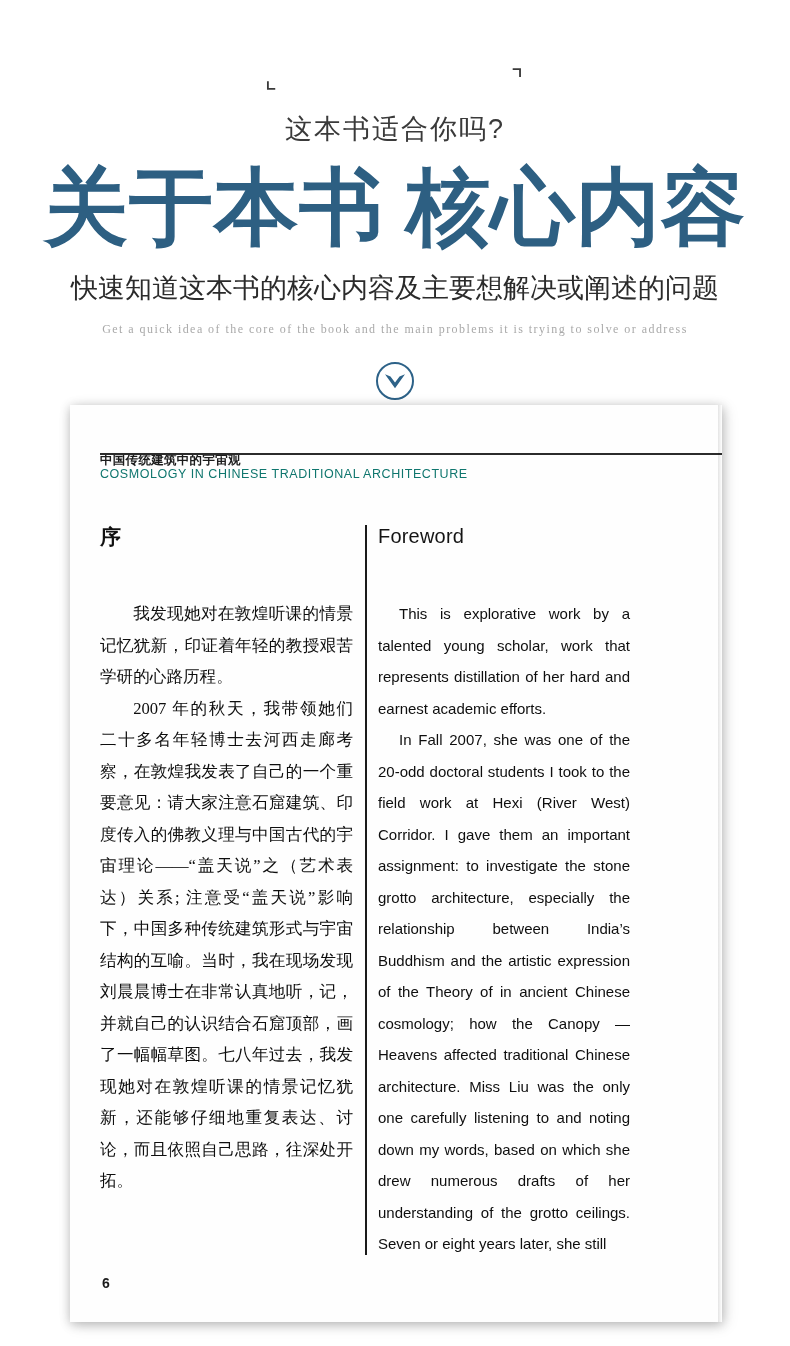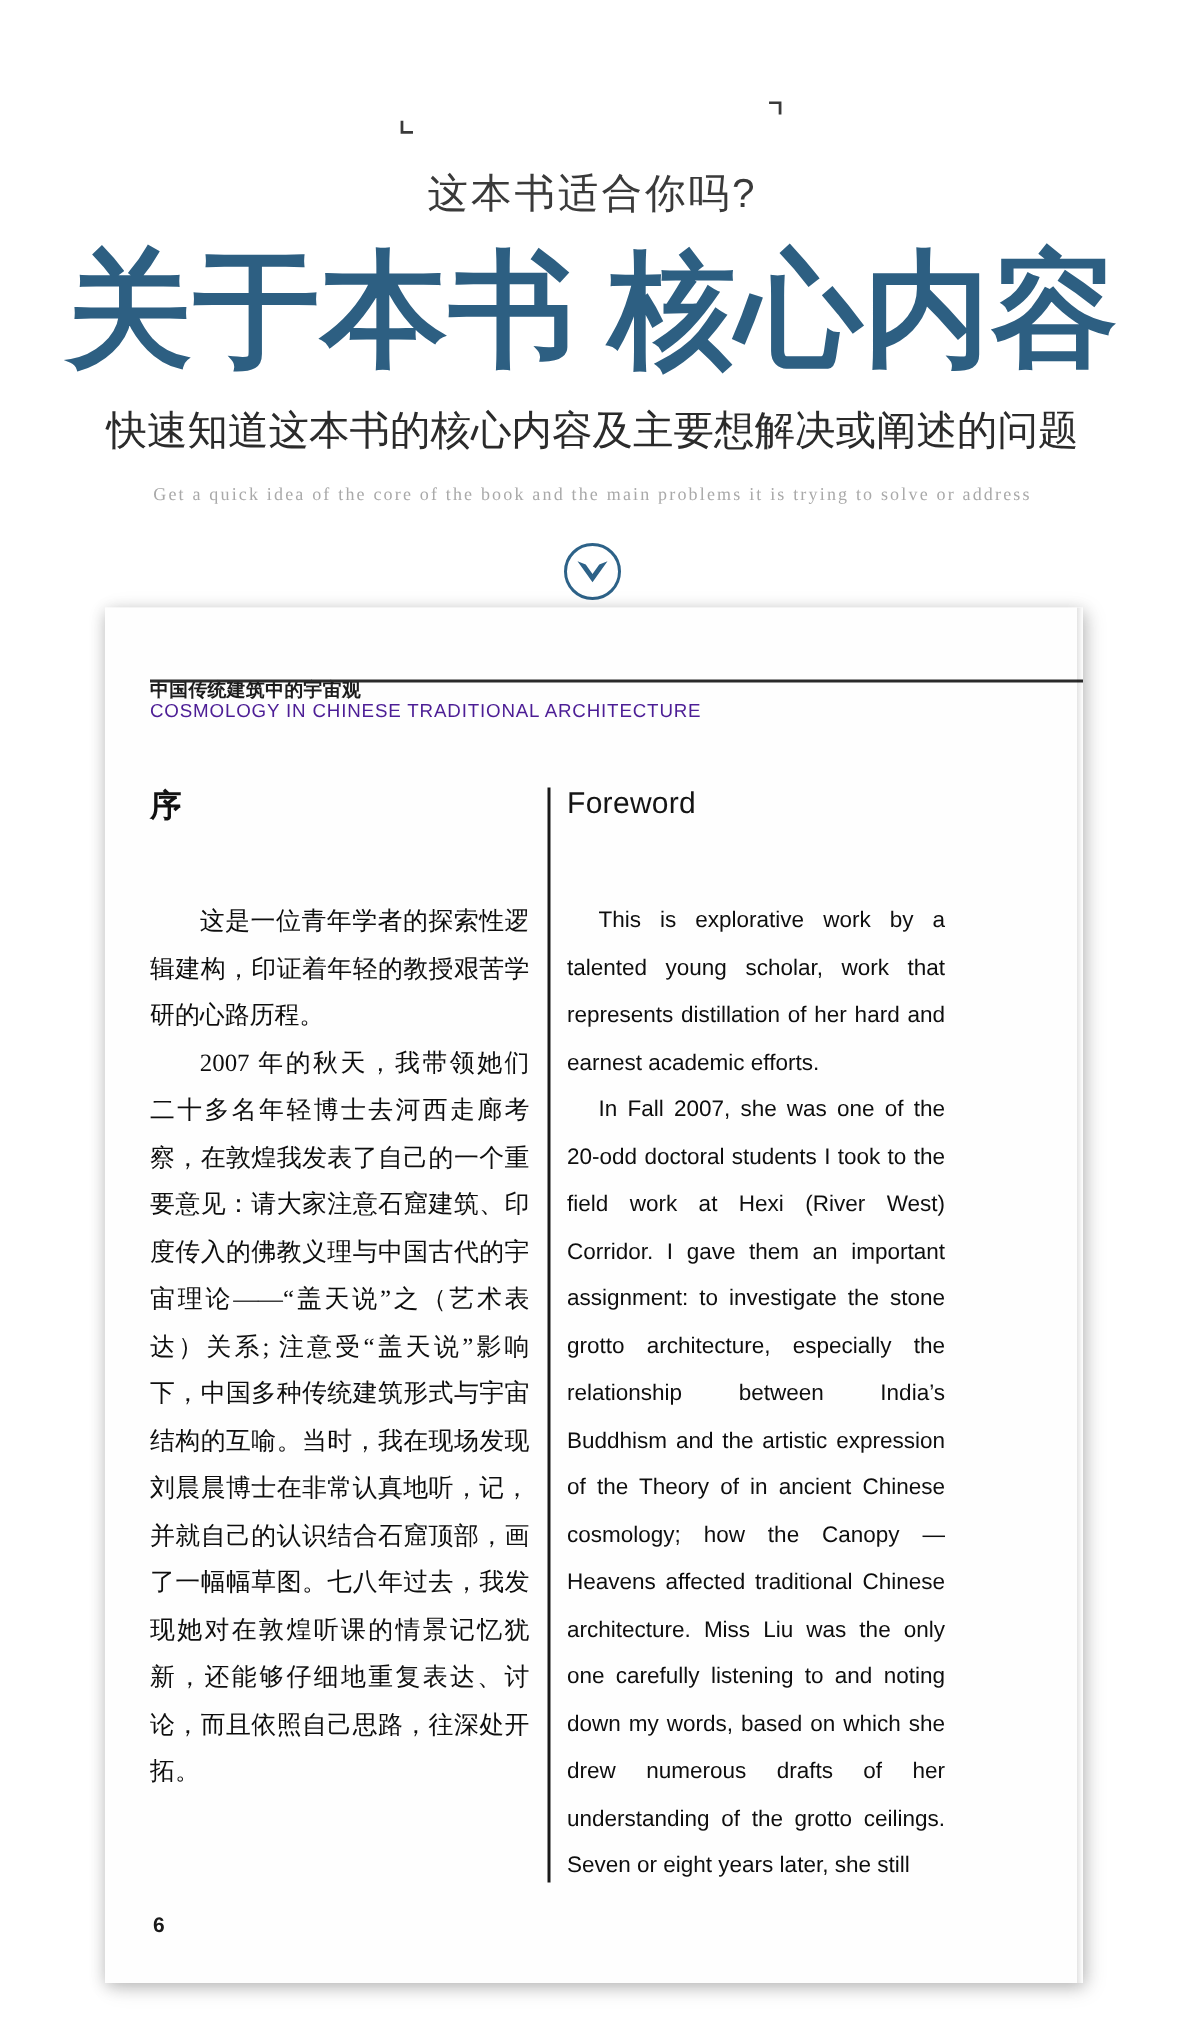--- a/index.html
+++ b/index.html
@@ -129,21 +129,21 @@
     width: 622px;
     height: 2px;
     background: #2b2b2b;
   }
   .run-head-en {
     position: absolute;
     left: 30px;
     top: 62px;
     font-family: "Liberation Sans", sans-serif;
     font-size: 12.5px;
-    color: #4c1d95;
+    color: #0f766e;
     letter-spacing: 0.55px;
     white-space: nowrap;
   }
 
   .sec-title-cn {
     position: absolute;
     left: 30px;
     top: 118px;
     font-family: "DejaVu Sans", "Liberation Sans", sans-serif;
     font-size: 21px;
@@ -251,21 +251,21 @@
   <div class="run-head">中国传统建筑中的宇宙观</div>
   <div class="run-rule"></div>
   <div class="run-head-en">COSMOLOGY IN CHINESE TRADITIONAL ARCHITECTURE</div>
 
   <div class="sec-title-cn">序</div>
   <div class="sec-title-en">Foreword</div>
 
   <div class="col-divider"></div>
 
   <div class="col-cn">
-    <p>这是一位青年学者的探索性逻辑建构，印证着年轻的教授艰苦学研的心路历程。</p>
+    <p>我发现她对在敦煌听课的情景记忆犹新，印证着年轻的教授艰苦学研的心路历程。</p>
     <p>2007 年的秋天，我带领她们二十多名年轻博士去河西走廊考察，在敦煌我发表了自己的一个重要意见：请大家注意石窟建筑、印度传入的佛教义理与中国古代的宇宙理论——“盖天说”之（艺术表达）关系; 注意受“盖天说”影响下，中国多种传统建筑形式与宇宙结构的互喻。当时，我在现场发现刘晨晨博士在非常认真地听，记，并就自己的认识结合石窟顶部，画了一幅幅草图。七八年过去，我发现她对在敦煌听课的情景记忆犹新，还能够仔细地重复表达、讨论，而且依照自己思路，往深处开拓。</p>
   </div>
 
   <div class="col-en">
     <p>This is explorative work by a talented young scholar, work that represents distillation of her hard and earnest academic efforts.</p>
     <p>In Fall 2007, she was one of the 20-odd doctoral students I took to the field work at Hexi (River West) Corridor. I gave them an important assignment: to investigate the stone grotto architecture, especially the relationship between India’s Buddhism and the artistic expression of the Theory of in ancient Chinese cosmology; how the Canopy — Heavens affected traditional Chinese architecture. Miss Liu was the only one carefully listening to and noting down my words, based on which she drew numerous drafts of her understanding of the grotto ceilings. Seven or eight years later, she still</p>
   </div>
 
   <div class="folio">6</div>
 

